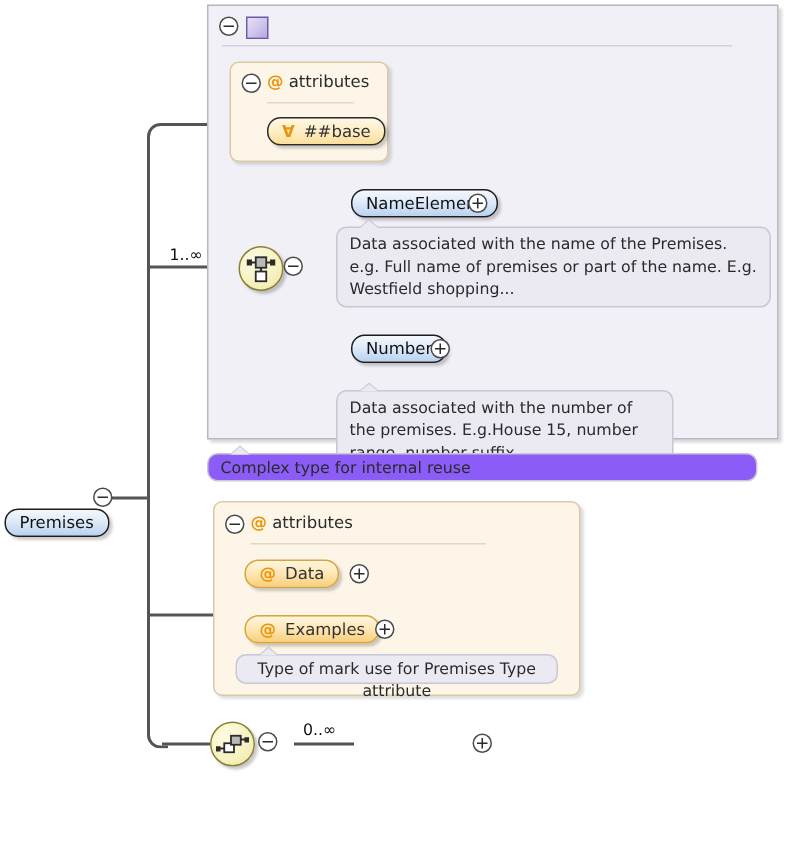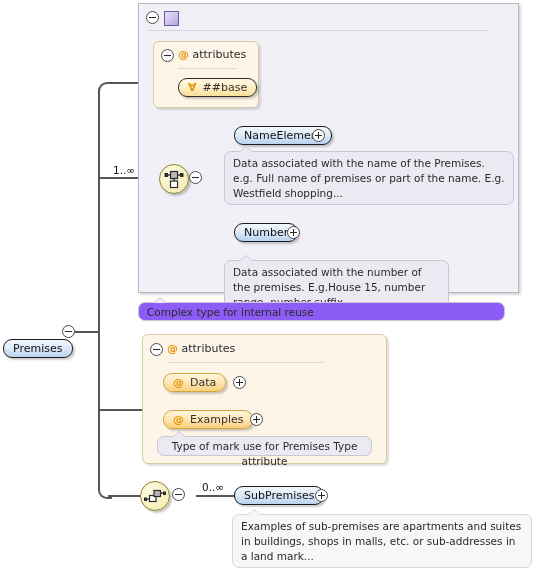--- a/index.html
+++ b/index.html
@@ -245,25 +245,16 @@
       <line x1="18" y1="11" x2="23" y2="11" stroke="#2b2b2b" stroke-width="1.3"></line>
       <rect x="3" y="15.5" width="3" height="3.5" fill="#2b2b2b"></rect>
       <rect x="22" y="9.5" width="3" height="3.5" fill="#2b2b2b"></rect>
       <rect x="8.5" y="13.5" width="6.5" height="6" fill="#ffffff" stroke="#2b2b2b" stroke-width="1.2"></rect>
       <rect x="13" y="8.5" width="6.5" height="6" fill="#b9b9b9" stroke="#2b2b2b" stroke-width="1.2"></rect>
     </svg>
   </div>
   <div class="tog" style="left:172px;top:488px;"></div>
   <div class="card" style="left:202px;top:481px;">0..∞</div>
 
-  <div class="pill elem" style="left:234px;top:486px;">
-    <span class="txt">SubPremises</span>
-  </div>
   <div class="tog plus" style="left:315px;top:489px;"></div>
 
-  <div class="doc whitebg" style="left:232px;top:514px;width:300px;">
-    <span class="tip">
-        <i></i>
-      </span>
-    <span>Examples of sub-premises are apartments and suites in buildings, shops in malls, etc. or sub-addresses in a land mark...</span>
-  </div>
 
 </div>
 
 </body></html>

